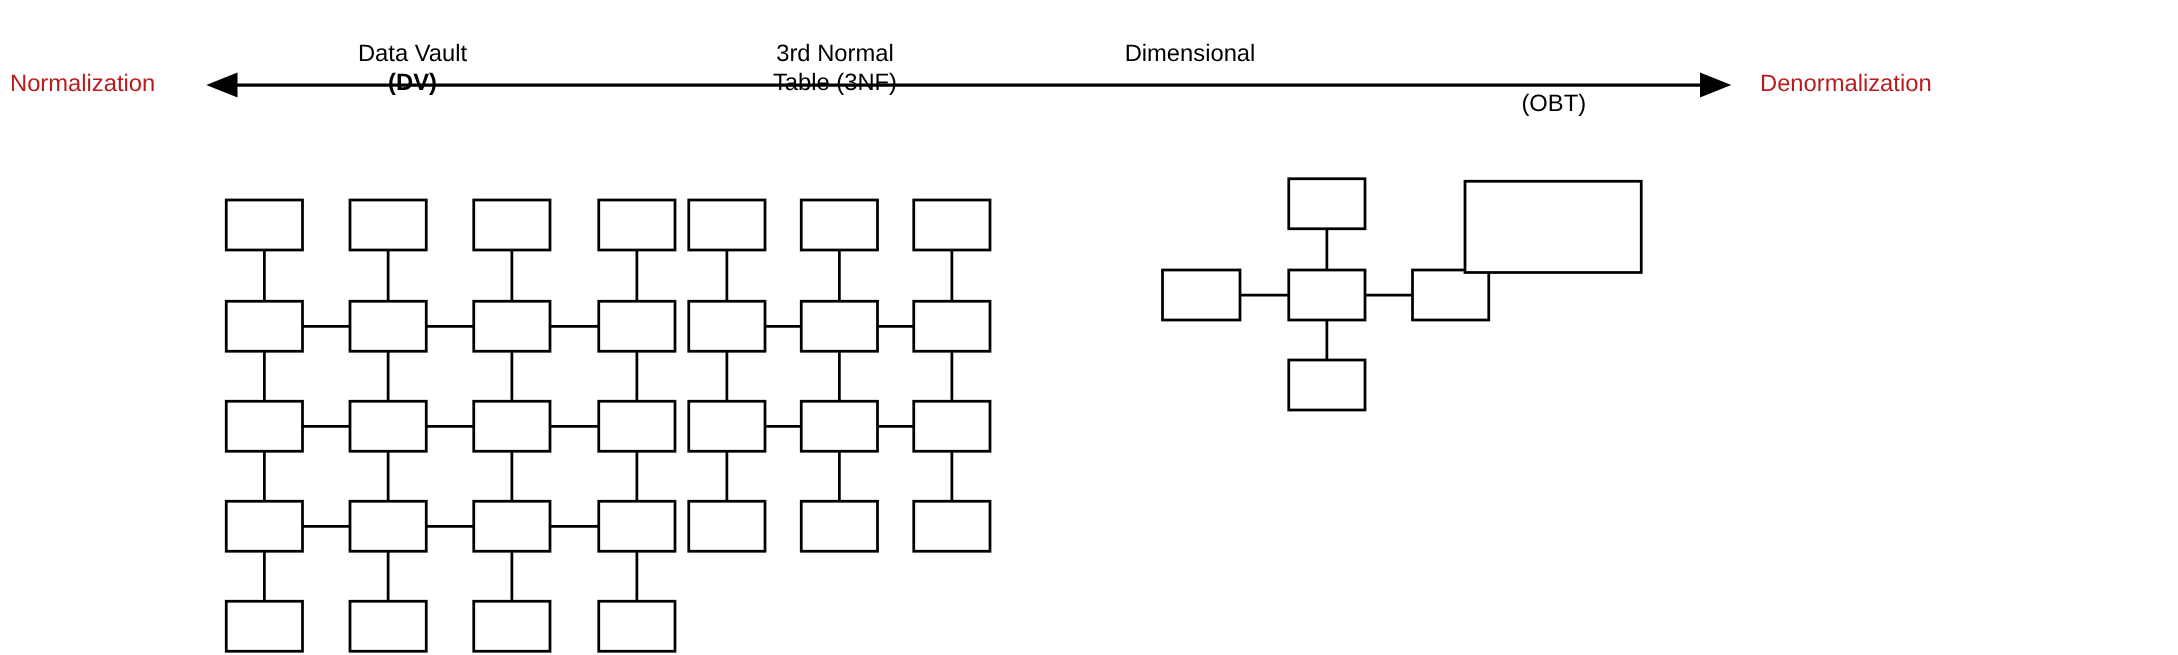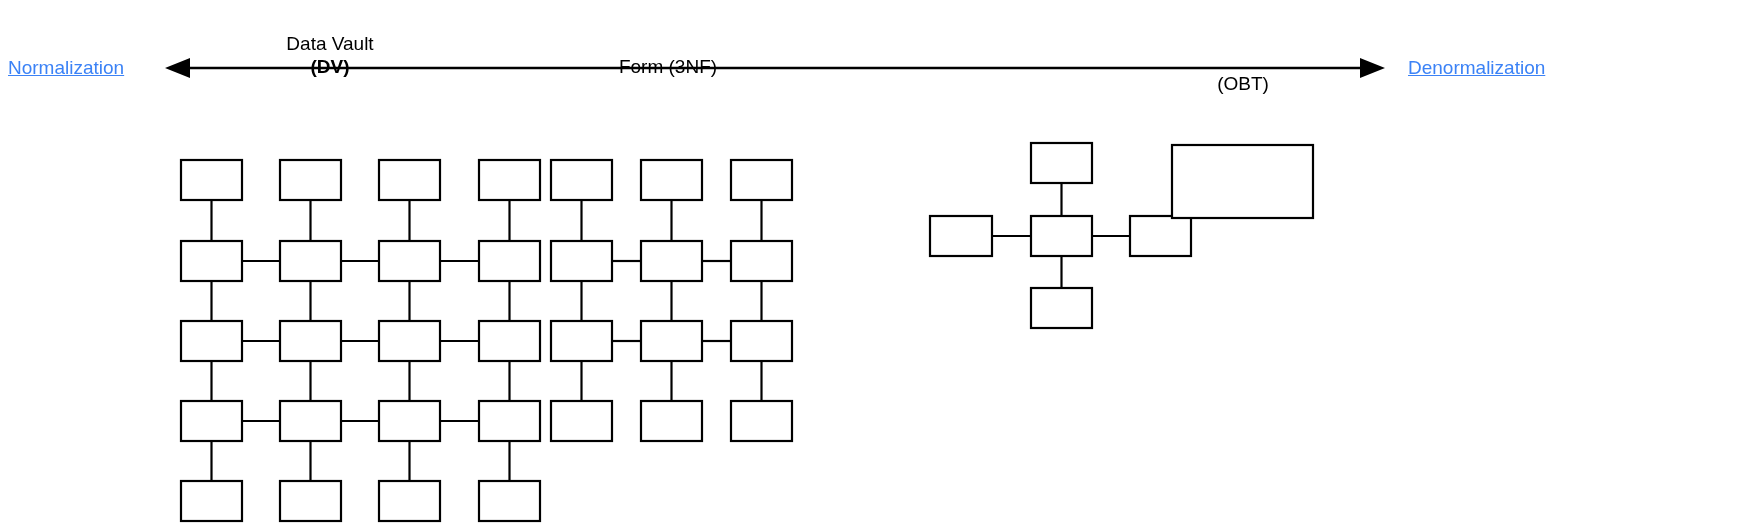--- a/index.html
+++ b/index.html
@@ -1,38 +1,40 @@
 <!DOCTYPE html>
 <html><head>
 <meta charset="utf-8">
 <style>
   html,body{margin:0;padding:0;background:#fff;}
   body{width:1742px;height:524px;font-family:"Liberation Sans",sans-serif;color:#000;overflow:hidden;}
   #stage{position:relative;width:1742px;height:524px;}
   .lbl{position:absolute;font-size:19px;line-height:23px;text-align:center;color:#000;white-space:pre-line;margin-top:28px;}
-  .endlbl{position:absolute;font-size:19px;line-height:23px;color:#3b82f6;white-space:nowrap;text-decoration:underline;}
+  .endlbl{position:absolute;font-size:19px;line-height:23px;color:#b91c1c;white-space:nowrap;}
   svg{position:absolute;left:0;top:0;width:1742px;height:524px;}
   .box{fill:#fff;stroke:#000;stroke-width:2.2;}
   .link{stroke:#000;stroke-width:2.2;}
   .axis{stroke:#000;stroke-width:2.6;fill:none;}
   .head{fill:#000;}
 </style>
 </head>
 <body>
 
 <div id="stage">
 
   <div class="endlbl" id="lbl-left" style="left:8px;top:56px;">Normalization</div>
   <div class="endlbl" id="lbl-right" style="left:1408px;top:56px;text-align:center;">Denormalization</div>
 
   <div class="lbl" style="left:230px;top:4px;width:200px;">Data Vault</div>
   <div class="lbl" style="left:230px;top:27px;width:200px;font-weight:bold;">(DV)</div>
 
-  <div class="lbl" style="left:568px;top:27px;width:200px;">Form (3NF)</div>
+  <div class="lbl" style="left:568px;top:4px;width:200px;">3rd Normal</div>
+  <div class="lbl" style="left:568px;top:27px;width:200px;">Table (3NF)</div>
 
+  <div class="lbl" style="left:852px;top:4px;width:200px;">Dimensional</div>
 
   <div class="lbl" style="left:1143px;top:44px;width:200px;">(OBT)</div>
 
   <svg viewBox="0 0 1742 524">
 
     <g>
       <line class="axis" x1="176" y1="68" x2="1374" y2="68"></line>
       <polygon class="head" points="165,68 190,58 190,78"></polygon>
       <polygon class="head" points="1385,68 1360,58 1360,78"></polygon>
     </g>

